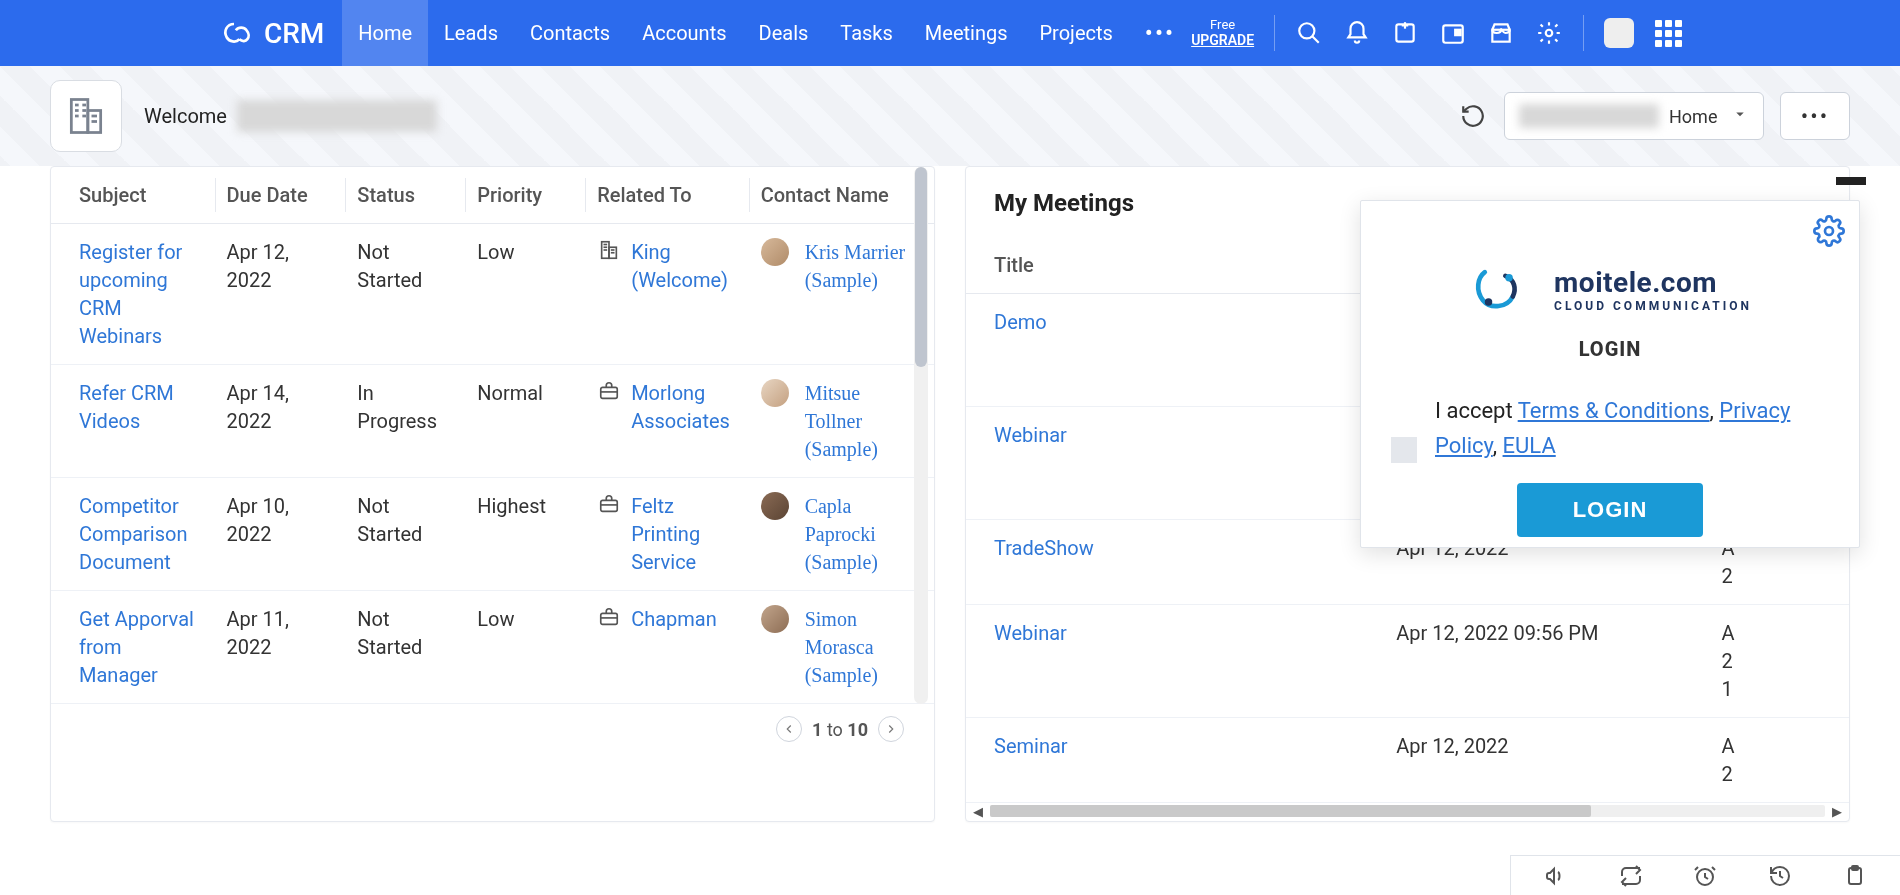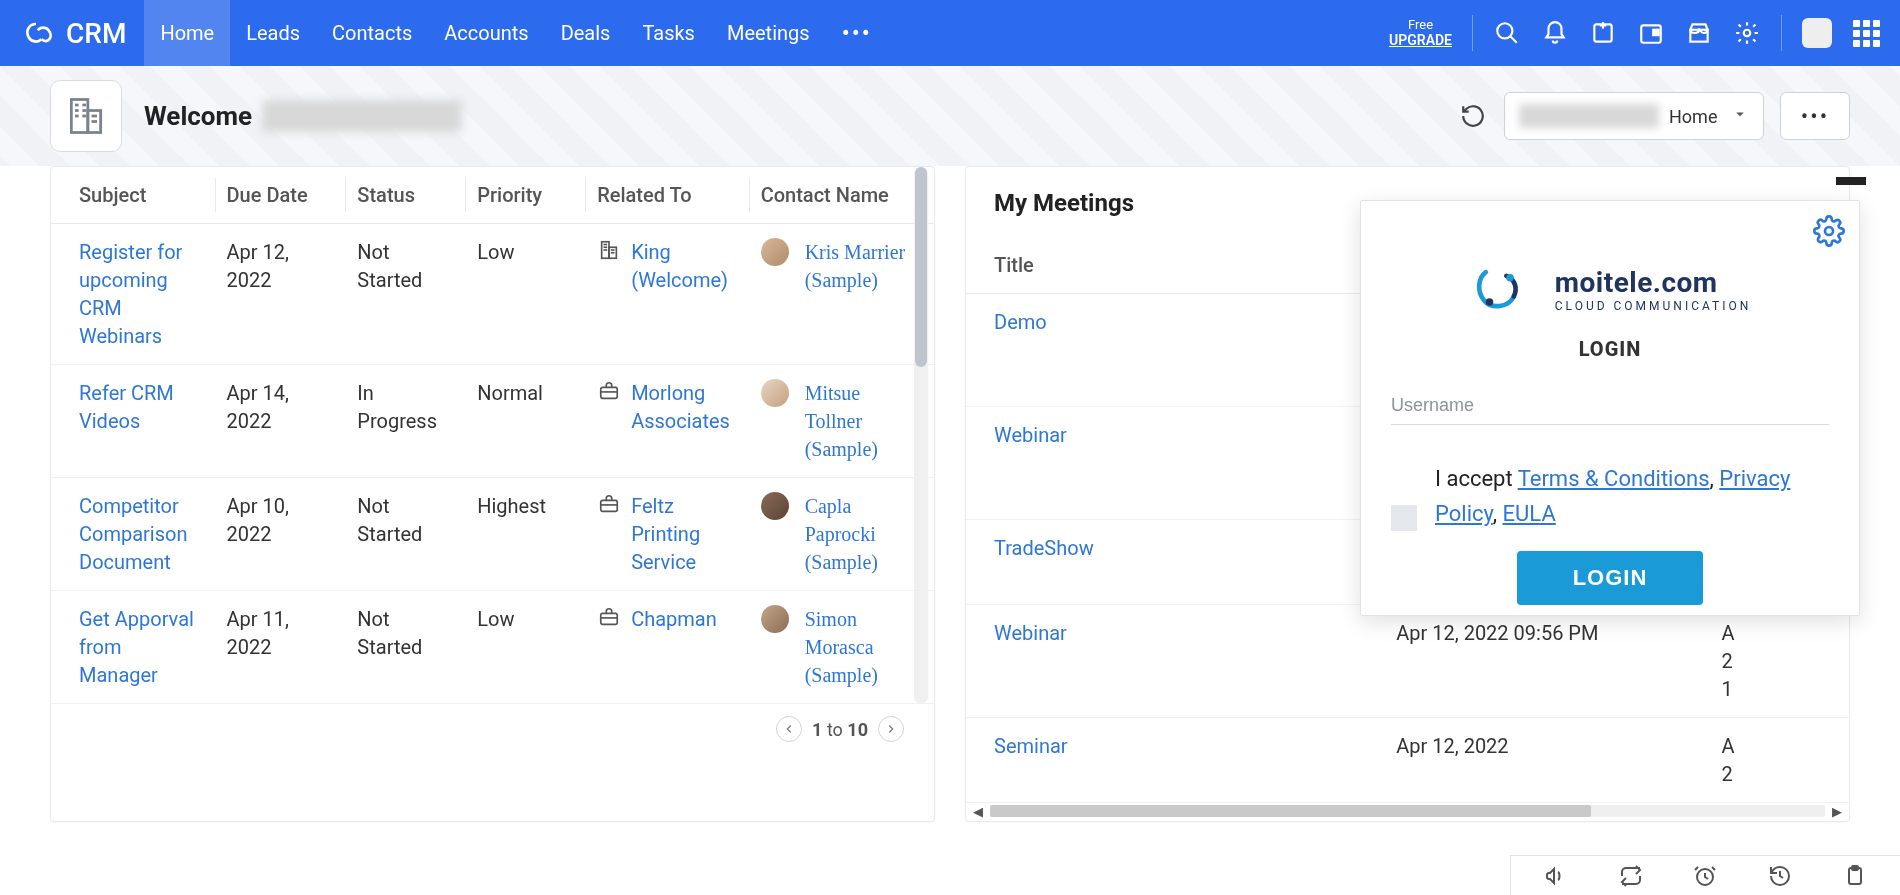--- a/index.html
+++ b/index.html
@@ -4,21 +4,21 @@
 <style>
   * { box-sizing: border-box; margin:0; padding:0; }
   html,body
 
  { font-family: -apple-system, "Segoe UI", Roboto, Arial, sans-serif; font-size:14px; color:#333; background:#f4f6f8; overflow:hidden;}
   body { width:1900px; height:895px; position:relative; background:#fff;}
   a.link { color:#2f77d7; text-decoration:none; }
   
   .topbar {
     height:66px; background:#2c6bed;  display:flex; align-items:center; color:#fff;
-    padding:0 20px 0 18px; justify-content:space-between;
+    padding:0 20px 0 18px; justify-content:center;
   }
   .topbar .left { display:flex; align-items:center; gap:0px; height:100%; }
   .brand { display:flex; align-items:center; gap:12px; font-size:28px; font-weight:500; padding-right:18px;}
   .brand-icon { width:36px; height:36px; display:flex; align-items:center; justify-content:center;}
   .nav { display:flex; height:100%; align-items:center;}
   .nav-item { padding:0 16px; height:100%; display:flex; align-items:center; font-size:20px; cursor:pointer;
     border-radius:0; color:#fff; }
   .nav-item.active { background:rgba(255,255,255,0.18); }
   .nav-more { font-size:24px; letter-spacing:2px; padding:0 16px; cursor:pointer;}
   .topbar .right { display:flex; align-items:center; gap:20px; }
@@ -31,21 +31,21 @@
   .apps-grid { width:28px; height:28px; display:grid; grid-template-columns:repeat(3,7px); grid-template-rows:repeat(3,7px); gap:3px; align-content:center; justify-content:center;}
   .apps-grid span { background:#fff; border-radius:1px; }
   
   .subheader { height:100px; display:flex; align-items:center; justify-content:space-between; padding:0 50px 0 50px;
     background-color:#f5f7fb;
     background-image: linear-gradient(45deg, rgba(0,0,0,0.02) 25%, transparent 25%, transparent 50%, rgba(0,0,0,0.02) 50%, rgba(0,0,0,0.02) 75%, transparent 75%, transparent);
     background-size:60px 60px;
   }
   .sub-left { display:flex; align-items:center; gap:22px; }
   .org-icon { width:72px; height:72px; border:1px solid #d9dde3; border-radius:10px; background:#fff; display:flex; align-items:center; justify-content:center;}
-  .welcome { display:flex; align-items:center; gap:10px; font-size:26px; font-weight:700; color:#222;}
+  .welcome { display:flex; align-items:center; gap:10px; font-size:20px; font-weight:400; color:#222;}
   .welcome .blur { width:200px; height:32px; background:#d8d8d8; filter:blur(4px); border-radius:2px;}
   .sub-right { display:flex; align-items:center; gap:16px; }
   .refresh-btn { width:30px; height:30px; display:flex; align-items:center; justify-content:center; color:#444; cursor:pointer;}
   .home-select { border:1px solid #ccd2db; background:#fff; height:48px; border-radius:6px; min-width:260px;
     display:flex; align-items:center; padding:0 14px; gap:10px; font-size:18px; color:#333; position:relative;}
   .home-select .blur { width:140px; height:24px; background:#d8d8d8; filter:blur(4px); border-radius:2px;}
   .home-select .caret { margin-left:auto; color:#555; }
   .more-btn { border:1px solid #ccd2db; background:#fff; height:48px; border-radius:6px; width:70px;
     display:flex; align-items:center; justify-content:center; font-size:22px; color:#333; cursor:pointer; letter-spacing:2px;}
   
@@ -85,21 +85,21 @@
     position:absolute; right:40px; top:200px; width:500px; background:#fff; border:1px solid #e0e4ea;
     border-radius:2px; box-shadow:0 6px 22px rgba(0,0,0,0.12); padding:20px 30px 10px 30px;
     z-index:50;
   }
   .login-float .min-handle { position:absolute; right:-7px; top:-24px; width:30px; height:8px; background:#222;}
   .login-float .gear { position:absolute; right:14px; top:14px; color:#2f77d7; }
   .login-float .logo { display:flex; align-items:center; justify-content:center; gap:30px; padding:40px 0 20px 0;}
   .login-float .logo .mark { width:56px; height:56px; }
   .login-float .logo .text { display:flex; flex-direction:column; align-items:flex-start;}
   .login-float .logo .text .name { font-size:28px; font-weight:700; color:#1f3560; letter-spacing:0.5px;}
-  .login-float .logo .text .tag { font-size:12px; letter-spacing:3px; color:#1f3560; font-weight:400;}
+  .login-float .logo .text .tag { font-size:12px; letter-spacing:3px; color:#1f3560; font-weight:700;}
   .login-float h3 { text-align:center; font-size:20px; font-weight:800; letter-spacing:1px; padding-bottom:26px;}
   .login-float .field { border-bottom:1px solid #d8dde4; padding:8px 0; display:flex; align-items:center; gap:10px; margin-bottom:30px;}
   .login-float .field input { border:none; outline:none; width:100%; font-size:18px; color:#333; background:transparent;}
   .login-float .field input::placeholder { color:#8b94a3; }
   .login-float .field .eye { color:#111; cursor:pointer;}
   .login-float .accept { display:flex; align-items:flex-end; gap:18px; padding:6px 0 20px 0; font-size:22px; line-height:1.6; color:#222;}
   .login-float .accept .chk { width:26px; height:26px; background:#e4e7ec; flex-shrink:0; margin-top:2px;}
   .login-float .accept a { color:#2f77d7; text-decoration:underline;}
   .login-float .login-btn { display:block; margin:0 auto; background:#1a9ad6; color:#fff; border:none;
     font-size:22px; font-weight:700; letter-spacing:1px; padding:14px 56px; border-radius:4px; cursor:pointer;}
@@ -136,20 +136,23 @@
           <span>Accounts</span>
         </div>
       <div class="nav-item">
           <span>Deals</span>
         </div>
       <div class="nav-item">
           <span>Tasks</span>
         </div>
       <div class="nav-item">
           <span>Meetings</span>
+        </div>
+      <div class="nav-item">
+          <span>Projects</span>
         </div>
       <div class="nav-more">•••</div>
     </div>
   </div>
   <div class="right">
     <div class="upgrade">
       <div class="small">Free</div>
       <div class="und">UPGRADE</div>
     </div>
     <div class="vdiv"></div>
@@ -466,23 +469,20 @@
         <circle cx="22" cy="44" r="4" fill="#1f3560"></circle>
         <circle cx="44" cy="18" r="4" fill="#1a9ad6"></circle>
       </svg>
     </span>
     <span class="text">
       <span class="name">moitele.com</span>
       <span class="tag">CLOUD COMMUNICATION</span>
     </span>
   </div>
   <h3>LOGIN</h3>
-  <div class="field">
-    <input type="text" placeholder="Username" style="">
-  </div>
   <div class="accept">
     <span class="chk"></span>
     <span>
       <span>I accept </span><a href="#" class="link">Terms &amp; Conditions</a>,
       <a href="#" class="link">Privacy Policy</a>,
       <a href="#" class="link">EULA</a>
     </span>
   </div>
   <button class="login-btn">LOGIN</button>
 </div>

